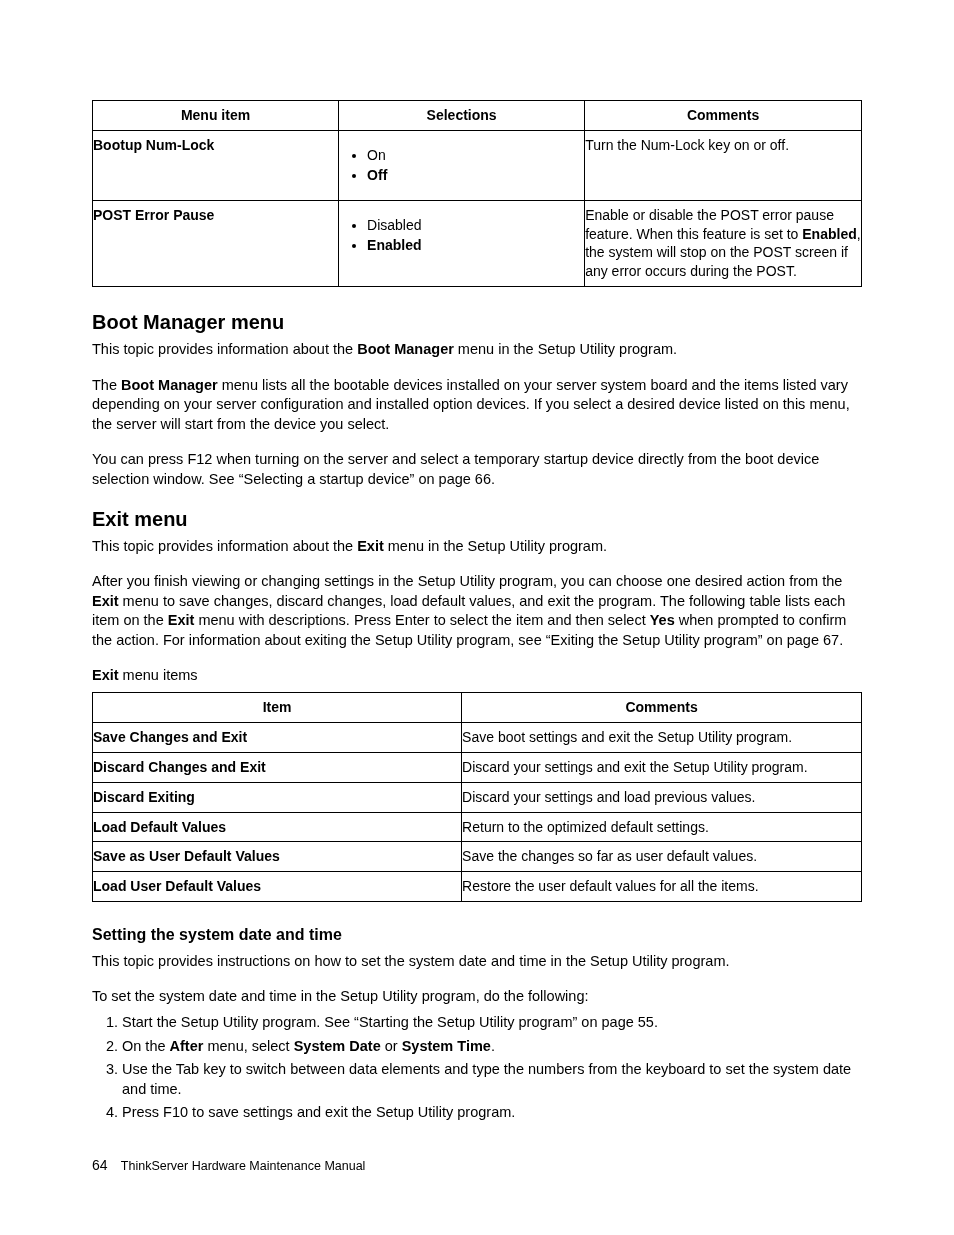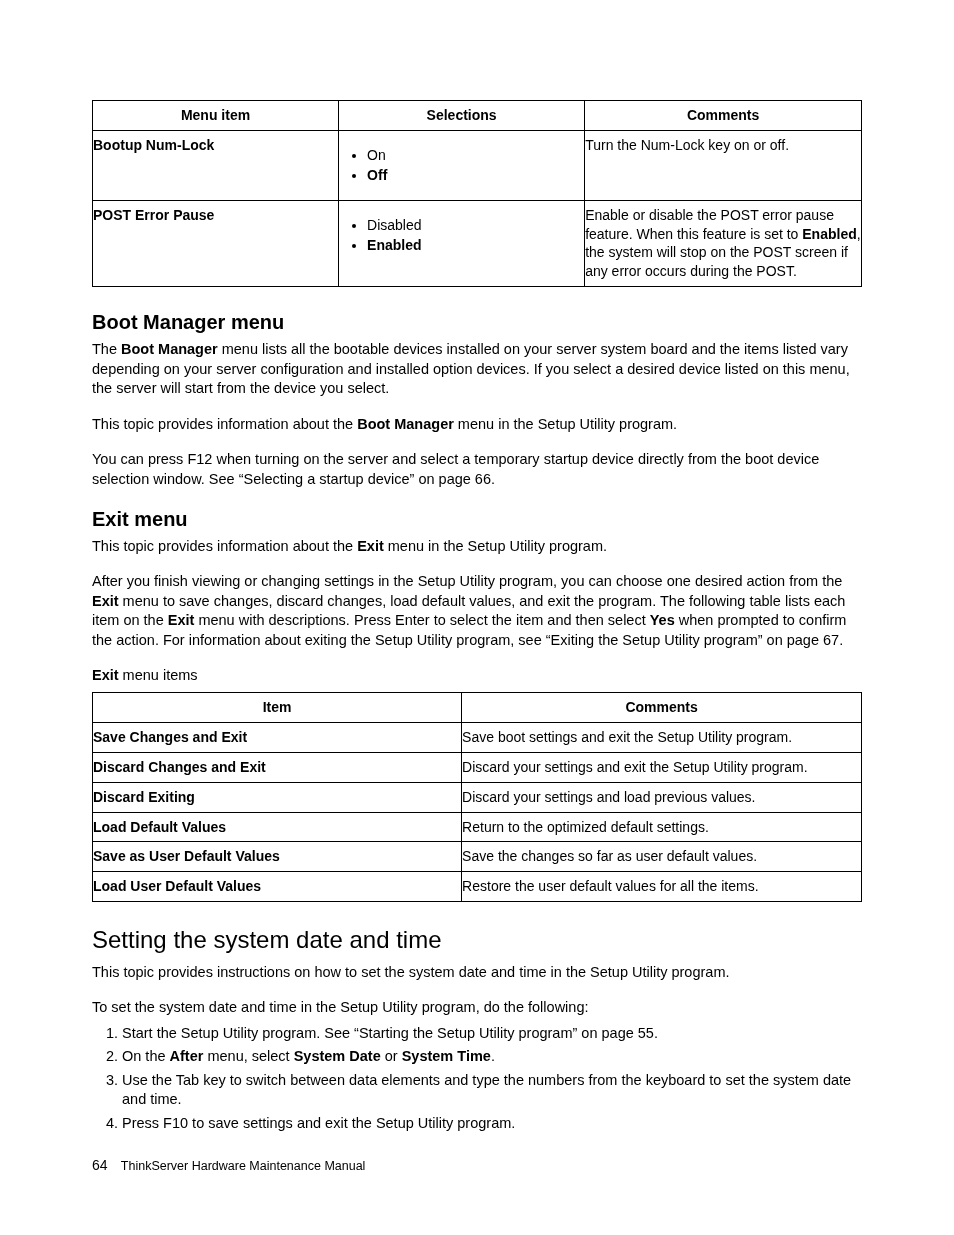--- a/index.html
+++ b/index.html
@@ -43,22 +43,22 @@
     padding-left: 18px;
   }
   ul.selections li { margin: 1px 0; }
   .bold { font-weight: bold; }
   h2.section {
     font-size: 20px;
     font-weight: bold;
     margin: 14px 0 4px 0;
   }
   h1.section-big {
-    font-size: 24px;
-    font-weight: normal;
+    font-size: 16px;
+    font-weight: bold;
     margin: 20px 0 6px 0;
   }
   p { margin: 0 0 16px 0; }
   p.tight { margin-bottom: 6px; }
   ol.steps {
     margin: 0 0 16px 0;
     padding-left: 30px;
   }
   ol.steps li { margin: 4px 0; }
   .footer {
@@ -104,24 +104,24 @@
         </td>
         <td class="col-com">
           <span>Enable or disable the POST error pause feature.  When this feature is set to </span><span class="bold">Enabled</span><span>, the system will stop on the POST screen if any error occurs during the POST.</span>
         </td>
       </tr>
     </tbody>
   </table>
 
   <h2 class="section">Boot Manager menu</h2>
   <p>
-    <span>The </span><span class="bold">Boot Manager</span><span> menu lists all the bootable devices installed on your server system board and the items listed vary depending on your server configuration and installed option devices.  If you select a desired device listed on this menu, the server will start from the device you select.</span>
+    <span>This topic provides information about the </span><span class="bold">Boot Manager</span><span> menu in the Setup Utility program.</span>
   </p>
   <p>
-    <span>This topic provides information about the </span><span class="bold">Boot Manager</span><span> menu in the Setup Utility program.</span>
+    <span>The </span><span class="bold">Boot Manager</span><span> menu lists all the bootable devices installed on your server system board and the items listed vary depending on your server configuration and installed option devices.  If you select a desired device listed on this menu, the server will start from the device you select.</span>
   </p>
   <p>You can press F12 when turning on the server and select a temporary startup device directly from the boot device selection window.  See “Selecting a startup device” on page 66.</p>
 
   <h2 class="section">Exit menu</h2>
   <p>
     <span>This topic provides information about the </span><span class="bold">Exit</span><span> menu in the Setup Utility program.</span>
   </p>
   <p>
     <span>After you finish viewing or changing settings in the Setup Utility program, you can choose one desired action from the </span><span class="bold">Exit</span><span> menu to save changes, discard changes, load default values, and exit the program.  The following table lists each item on the </span><span class="bold">Exit</span><span> menu with descriptions.  Press Enter to select the item and then select </span><span class="bold">Yes</span><span> when prompted to confirm the action.  For information about exiting the Setup Utility program, see “Exiting the Setup Utility program” on page 67.</span>
   </p>

